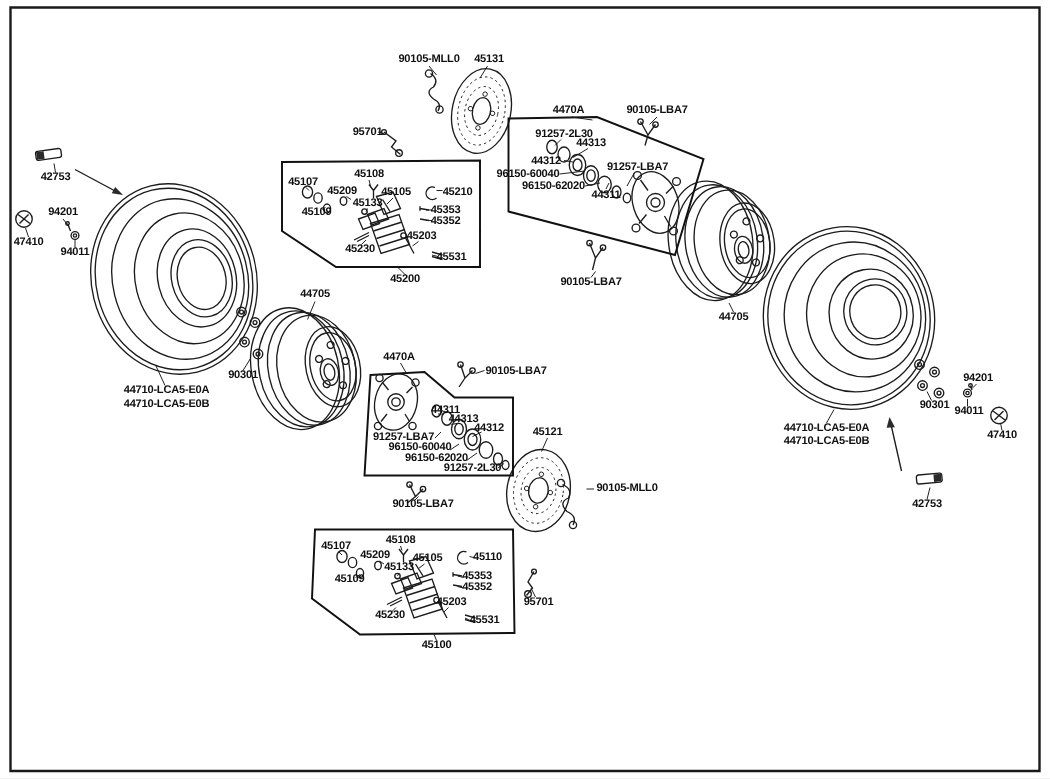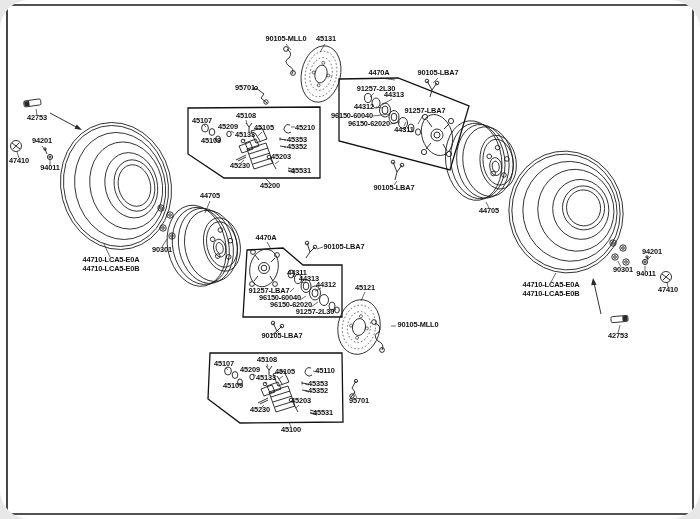--- a/index.html
+++ b/index.html
@@ -1,18 +1,18 @@
 <!DOCTYPE html>
 <html><head>
 <meta charset="utf-8">
 <style>
   html,body{margin:0;padding:0;background:#e8e8e8;}
   .page{
     position:relative;width:700px;height:519px;background:#ffffff;
-    font-family:"Liberation Sans",sans-serif;overflow:hidden;border-radius:29px;
+    font-family:"Liberation Sans",sans-serif;overflow:hidden;
   }
   svg{display:block;}
   svg *{vector-effect:non-scaling-stroke;}
   .ln{fill:none;stroke:#1c1c1c;stroke-width:0.9;}
   .thick{fill:none;stroke:#111;stroke-width:1.3;}
   .thin{fill:none;stroke:#1c1c1c;stroke-width:0.65;}
   .dash{fill:none;stroke:#1c1c1c;stroke-width:0.65;stroke-dasharray:1.6 2.1;}
   .fillbk{fill:#2a2a2a;stroke:none;}
   .lbl{
     font-family:"Liberation Sans",sans-serif;font-size:7.4px;font-weight:bold;

